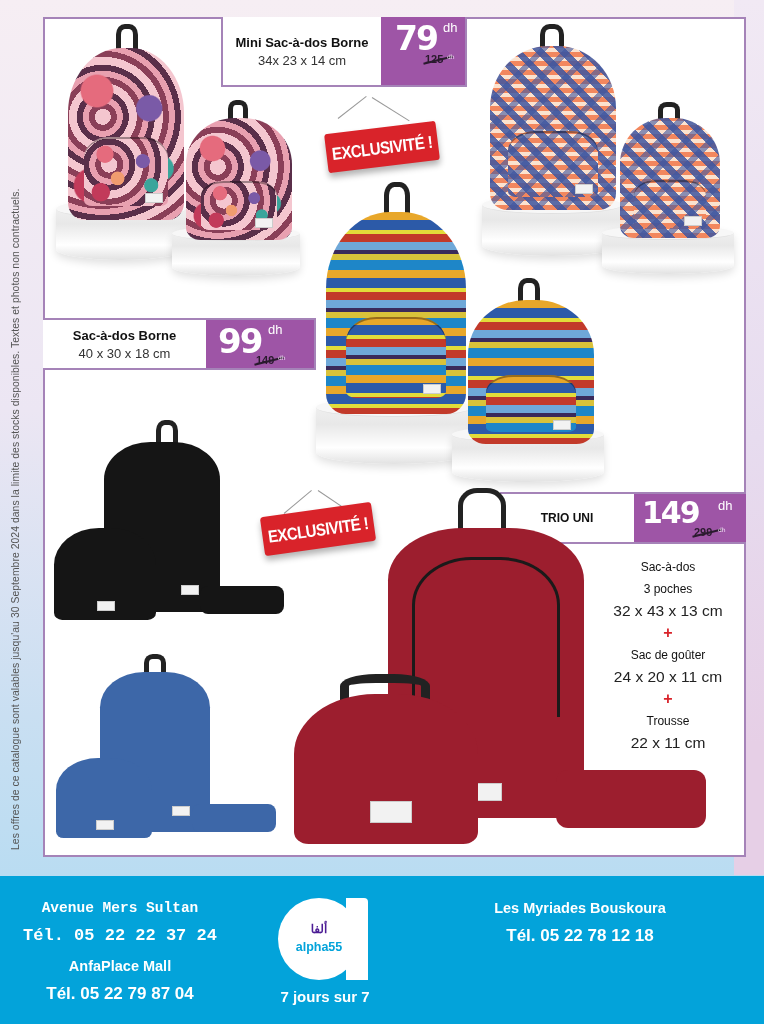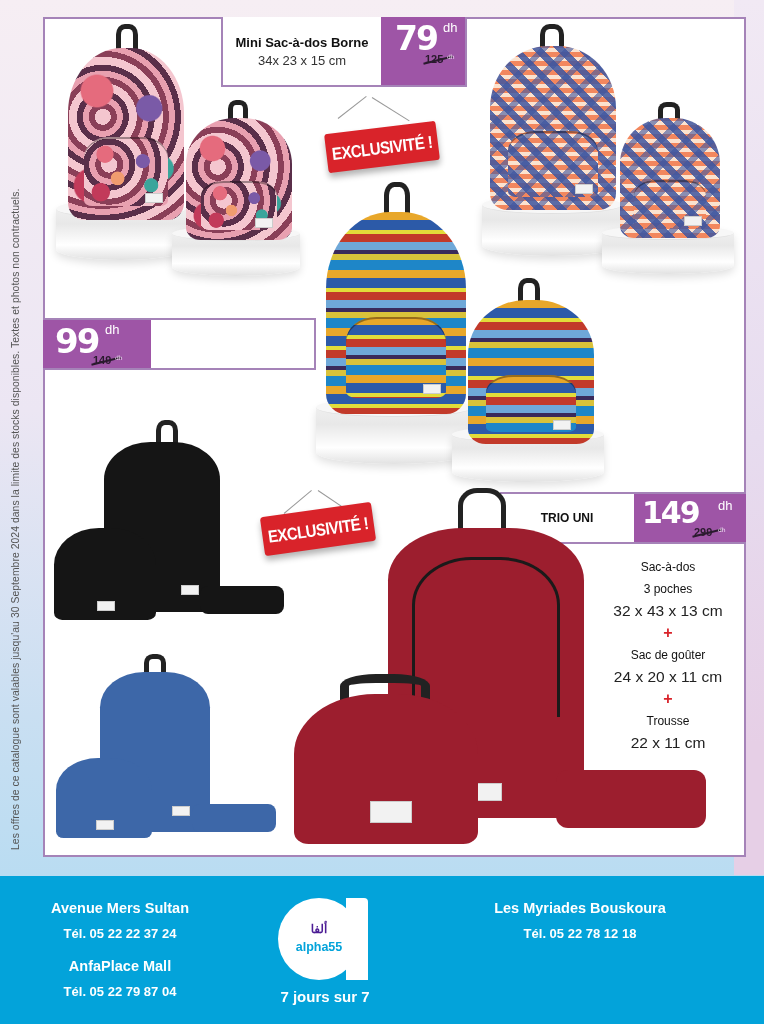--- a/index.html
+++ b/index.html
@@ -116,21 +116,21 @@
     .trio-desc .h { font-weight: 400; font-size: 12px; line-height: 22px; }
     .trio-desc .d { font-size: 15.5px; line-height: 22px; color: #222; }
     .trio-desc .plus { color: #d9232a; font-weight: 700; font-size: 16px; line-height: 22px; }
 
     .footer {
       position: absolute; left: 0; top: 876px; width: 764px; height: 148px;
       background: #03a3da; color: #fff; font-family: "Liberation Sans", sans-serif; font-weight: 700;
     }
     .store { position: absolute; text-align: center; }
     .store .sname { font-size: 14.5px; }
-    .store .tel { font-size: 13px; margin-top: 10px; }
+    .store .tel { font-size: 17px; margin-top: 10px; }
     .logo {
       position: absolute; left: 278px; top: 12px; width: 92px; height: 92px;
     }
     .logo .circle {
       position: absolute; left: 0; top: 10px; width: 82px; height: 82px; border-radius: 50%; background: #fff;
     }
     .logo .stem { position: absolute; left: 68px; top: 10px; width: 22px; height: 82px; background: #fff; border-radius: 0 4px 0 0; }
     .logo .brand {
       position: absolute; left: 0; top: 52px; width: 82px; text-align: center; color: #03a3da;
       font-size: 12.5px; font-weight: 700;
@@ -162,21 +162,21 @@
   <div class="handle" style="left:42px;top:0;width:20px;height:22px;"></div>
   <div class="bag pat-circles" style="left:0;top:18px;width:106px;height:122px;">
     <div class="pocket pat-circles"></div>
     <div class="tag"></div>
   </div>
 </div>
 
 <div class="price-card" style="left:221px;top:17px;width:246px;height:70px;border-left:2px solid #a583b8;border-top:none;">
   <div class="lbl">
     <div class="name">Mini Sac-à-dos Borne</div>
-    <div class="dim">34x 23 x 15 cm</div>
+    <div class="dim">34x 23 x 14 cm</div>
   </div>
   <div class="pbox" style="width:84px;">
     <span class="big" style="left:14px;top:5px;font-size:33px;">79</span>
     <span class="unit" style="left:62px;top:3px;">dh</span>
     <span class="old" style="left:44px;top:36px;">125</span>
     <span class="olddh" style="left:66px;top:36px;">dh</span>
   </div>
 </div>
 
 <div class="sign-string" style="left:338px;top:118px;width:36px;transform:rotate(-38deg);transform-origin:left;"></div>
@@ -194,20 +194,24 @@
 </div>
 <div class="bag-wrap" style="left:620px;top:102px;width:100px;height:136px;">
   <div class="handle" style="left:38px;top:0;width:22px;height:20px;"></div>
   <div class="bag pat-butterfly" style="left:0;top:16px;width:100px;height:120px;">
     <div class="pocket pat-butterfly"></div>
     <div class="tag"></div>
   </div>
 </div>
 
 <div class="price-card" style="left:43px;top:318px;width:273px;height:52px;border-left:none;">
+  <div class="lbl">
+    <div class="name">Sac-à-dos Borne</div>
+    <div class="dim">40 x 30 x 18 cm</div>
+  </div>
   <div class="pbox" style="width:108px;">
     <span class="big" style="left:12px;top:4px;font-size:34px;">99</span>
     <span class="unit" style="left:62px;top:2px;">dh</span>
     <span class="old" style="left:50px;top:34px;">149</span>
     <span class="olddh" style="left:72px;top:34px;">dh</span>
   </div>
 </div>
 
 <div class="pedestal" style="left:316px;top:398px;width:156px;height:66px;"></div>
 <div class="pedestal" style="left:452px;top:426px;width:152px;height:56px;"></div>
@@ -283,21 +287,21 @@
   <div class="d">32 x 43 x 13 cm</div>
   <div class="plus">+</div>
   <div class="h">Sac de goûter</div>
   <div class="d">24 x 20 x 11 cm</div>
   <div class="plus">+</div>
   <div class="h">Trousse</div>
   <div class="d">22 x 11 cm</div>
 </div>
 
 <div class="footer">
-  <div class="store" style="left:20px;top:24px;width:200px;">
+  <div class="store" style="left:20px;top:24px;width:200px;font-family:Liberation Mono, monospace;">
     <div class="sname">Avenue Mers Sultan</div>
     <div class="tel">Tél. 05 22 22 37 24</div>
   </div>
   <div class="store" style="left:20px;top:82px;width:200px;">
     <div class="sname">AnfaPlace Mall</div>
     <div class="tel">Tél. 05 22 79 87 04</div>
   </div>
 
   <div class="logo">
     <div class="circle"></div>

